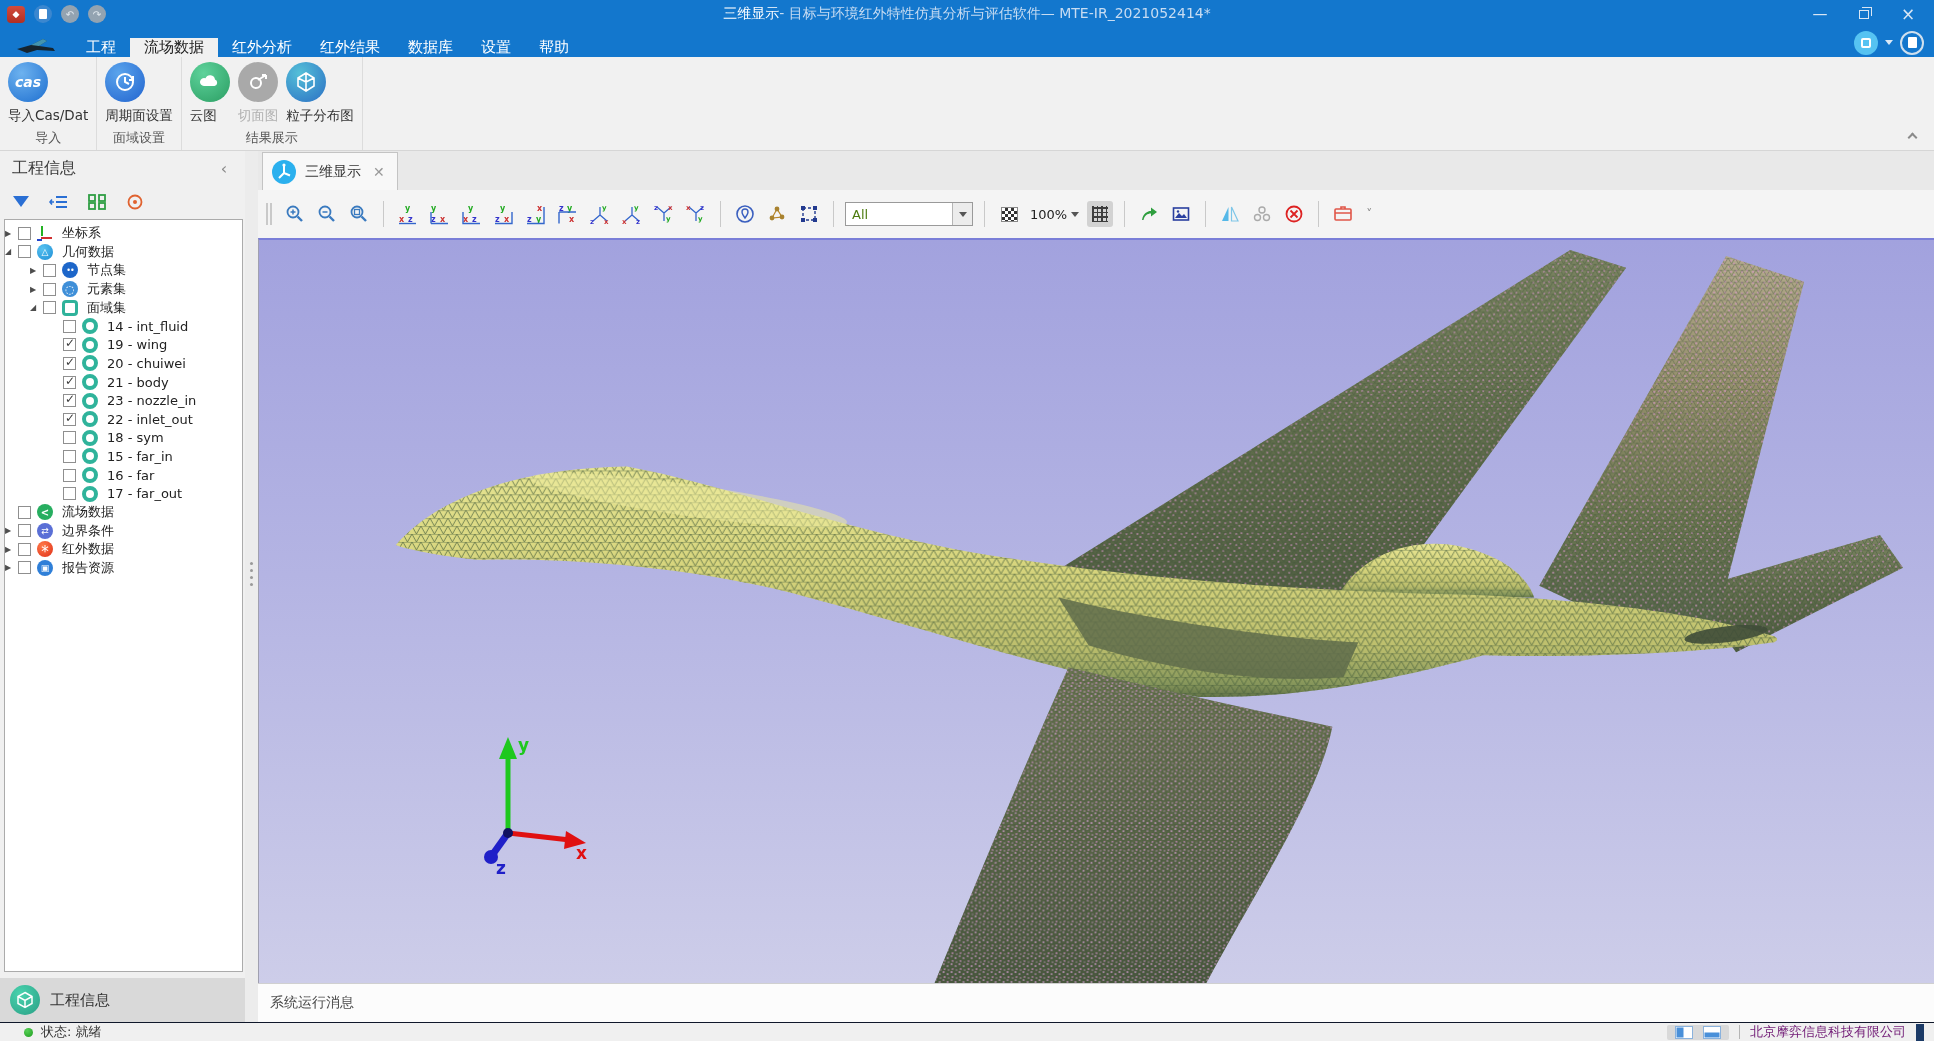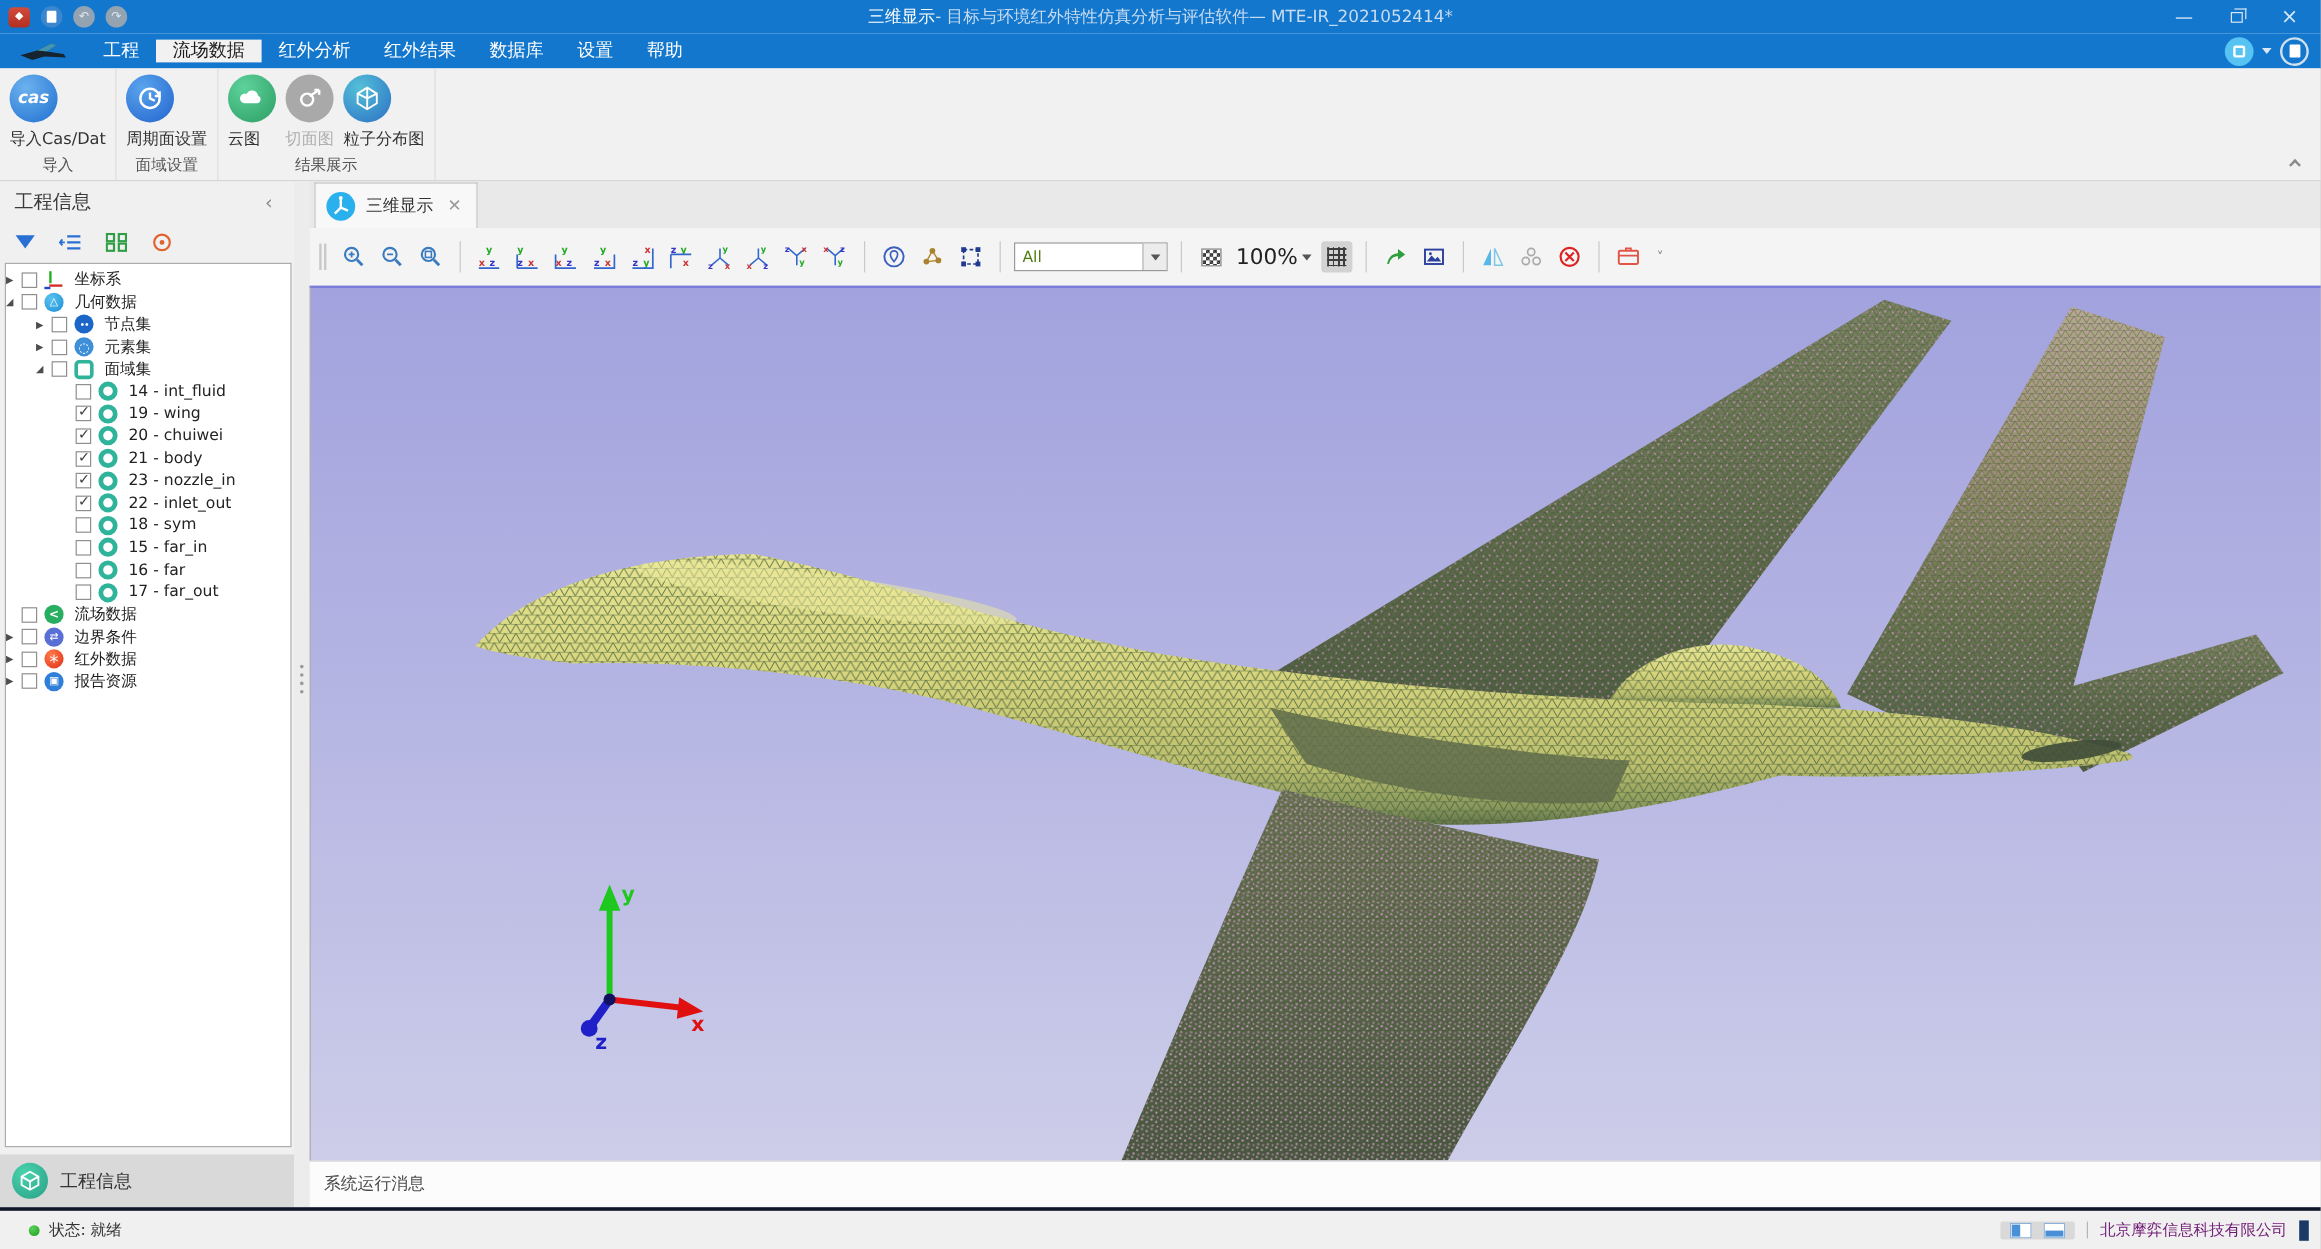--- a/index.html
+++ b/index.html
@@ -17,21 +17,21 @@
 .qat .doc i{width:8px;height:10px;background:#fff;display:block;border-radius:1px}
 .title-text{position:absolute;left:50%;top:0;transform:translateX(-50%);height:28px;display:flex;align-items:center;font-size:14px;white-space:nowrap}
 .title-text .t-doc{color:#ffffff}
 .title-text .t-rest{color:#c7dcf2}
 .winctrl{position:absolute;right:4px;top:0;height:28px;display:flex}
 .winctrl .wbtn{width:44px;height:28px;display:flex;align-items:center;justify-content:center;color:#d9e6f4;font-size:15px}
 .win-max i{width:10px;height:9px;border:1px solid #d9e6f4;display:block;position:relative;background:transparent}
 .win-max i::before{content:"";position:absolute;left:2px;top:-4px;width:9px;height:8px;border:1px solid #d9e6f4;border-bottom:none;border-left:none}
 
 
-.menubar{height:29px;background:#1377cd;flex:none;display:flex;align-items:center;position:relative}
+.menubar{height:29px;background:#1377cd;flex:none;display:flex;align-items:flex-end;position:relative}
 .logo{width:72px;display:flex;align-items:center;justify-content:center}
 .menus{display:flex;align-items:stretch}
 .menu-item{padding:0 14px;display:flex;align-items:center;font-size:15px;color:#fff;cursor:default}
 .menu-item[data-active="true"]{background:#f1f1f1;color:#1b1b1b}
 .menubar-right{position:absolute;right:10px;top:0;height:29px;display:flex;align-items:center;gap:7px}
 .mb-circle1{width:24px;height:24px;border-radius:50%;background:#56c3f2;display:flex;align-items:center;justify-content:center}
 .mb-circle1 i{width:10px;height:10px;border:2px solid #fff;border-radius:2px;display:block}
 .mb-caret{width:0;height:0;border-left:4px solid transparent;border-right:4px solid transparent;border-top:5px solid #dbe9f7}
 .mb-circle2{width:24px;height:24px;border-radius:50%;border:2px solid #cfe0ee;display:flex;align-items:center;justify-content:center}
 .mb-circle2 i{width:9px;height:11px;background:#fff;border-radius:1px;display:block}
@@ -111,34 +111,34 @@
 .tab-close{color:#999;font-size:14px;margin-left:4px}
 .vtoolbar{height:48px;background:#f4f4f4;flex:none;display:flex;align-items:center;gap:6px;padding-left:8px}
 .vt-grip{width:6px;height:22px;border-left:2px solid #c9c9c9;border-right:2px solid #c9c9c9;margin-right:4px}
 .vt-sep{width:1px;height:26px;background:#c9c9c9;margin:0 5px}
 .vt-btn{width:26px;height:26px;display:flex;align-items:center;justify-content:center;border-radius:3px}
 .vt-btn.active{background:#d2d2d2}
 .vt-dd{width:128px;height:24px;background:#fff;border:1px solid #9a9a9a;display:flex;align-items:center}
 .vt-dd .vt-dd-text{flex:1;font-size:13px;color:#4d7c0f;padding-left:6px}
 .vt-dd .vt-dd-btn{width:20px;height:100%;border-left:1px solid #b5b5b5;background:#ececec;display:flex;align-items:center;justify-content:center}
 .caret-down{width:0;height:0;border-left:4px solid transparent;border-right:4px solid transparent;border-top:5px solid #555}
-.vt-zoomtext{font-size:18px;color:#222;display:flex;align-items:center;gap:4px;padding:0 2px}
+.vt-zoomtext{font-size:13px;color:#222;display:flex;align-items:center;gap:4px;padding:0 2px}
 .checker{width:17px;height:15px;border:1px solid #888;background-color:#fff;background-image:linear-gradient(45deg,#333 25%,transparent 25%,transparent 75%,#333 75%),linear-gradient(45deg,#333 25%,transparent 25%,transparent 75%,#333 75%);background-size:6px 6px;background-position:0 0,3px 3px}
 .gridico{width:16px;height:16px;background-image:repeating-linear-gradient(0deg,#3c3c3c 0 1.5px,transparent 1.5px 4.5px),repeating-linear-gradient(90deg,#3c3c3c 0 1.5px,transparent 1.5px 4.5px)}
 
 
 .viewport{flex:1;position:relative;border-top:2px solid #7a7ed8;border-left:1px solid #a0a0b0;background:linear-gradient(#a2a2de 0%,#b4b4e3 45%,#cdcde9 100%);overflow:hidden;min-height:0}
 .viewport svg.scene{position:absolute;inset:0;width:100%;height:100%}
 .triad{position:absolute;left:219px;top:493px;width:120px;height:150px}
 
 
 .messagebar{height:39px;flex:none;background:#fcfcfc;border-top:1px solid #d0d0d0;display:flex;align-items:center;padding-left:12px;font-size:14px;color:#4a4a4a}
 
 
-.statusbar{height:35px;flex:none;background:#f0f0f0;border-top:3px solid #0f172a;display:flex;align-items:center;font-size:13px;color:#333;position:relative}
+.statusbar{height:19px;flex:none;background:#f0f0f0;border-top:1px solid #0f172a;display:flex;align-items:center;font-size:13px;color:#333;position:relative}
 .sb-dot{width:9px;height:9px;border-radius:50%;background:radial-gradient(circle at 35% 30%,#57d157,#1f9c1f);margin:0 8px 0 24px}
 .sb-right{position:absolute;right:10px;top:0;height:100%;display:flex;align-items:center;gap:10px}
 .sb-btns{background:#d9d9d9;display:flex;align-items:center;gap:10px;padding:1px 8px;border-radius:2px}
 .sb-sep{width:1px;height:14px;background:#b5b5b5}
 .sb-company{font-size:13px;color:#701a75}
 .sb-corner{width:8px;height:17px;background:#1b3a66}
 </style>
 </head>
 <body>
 

